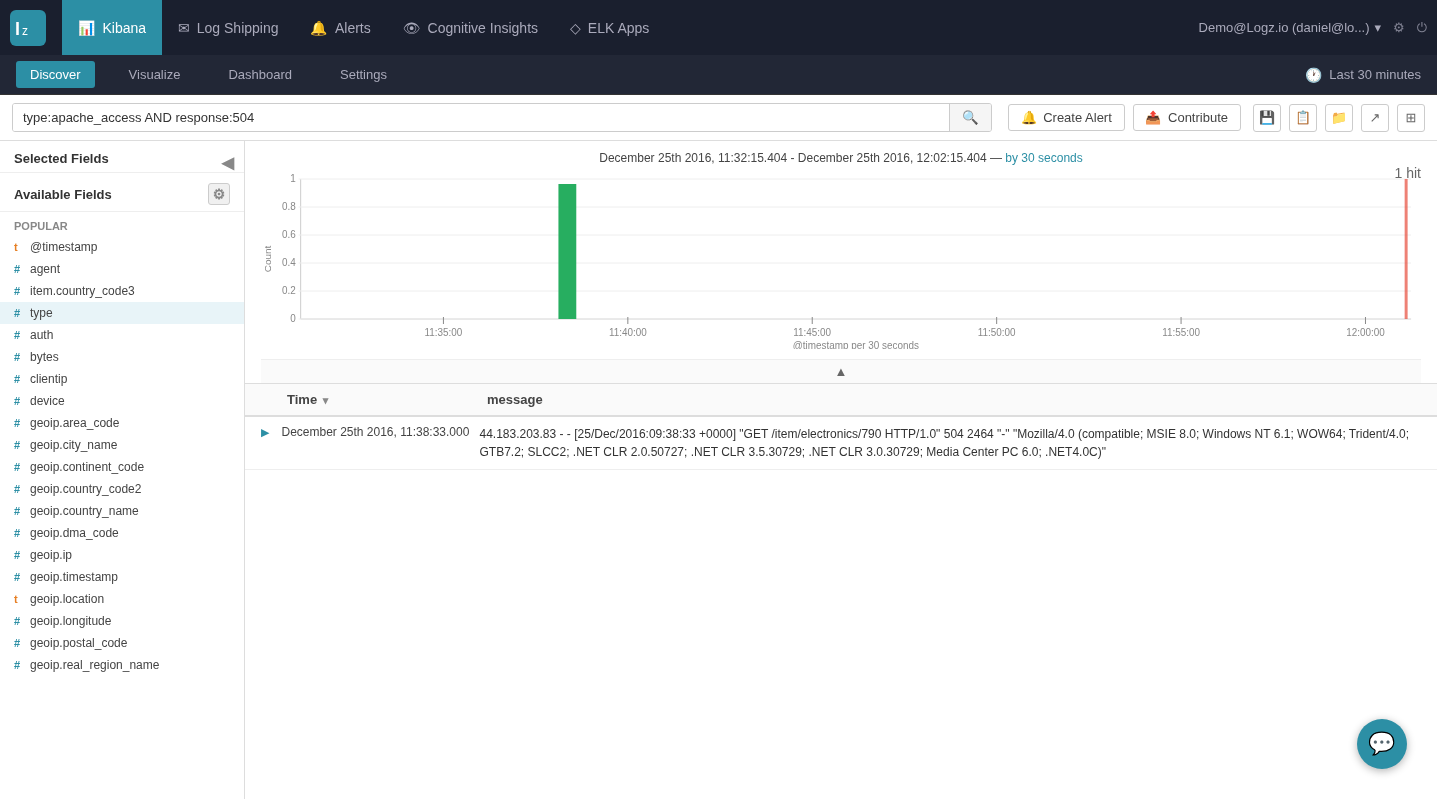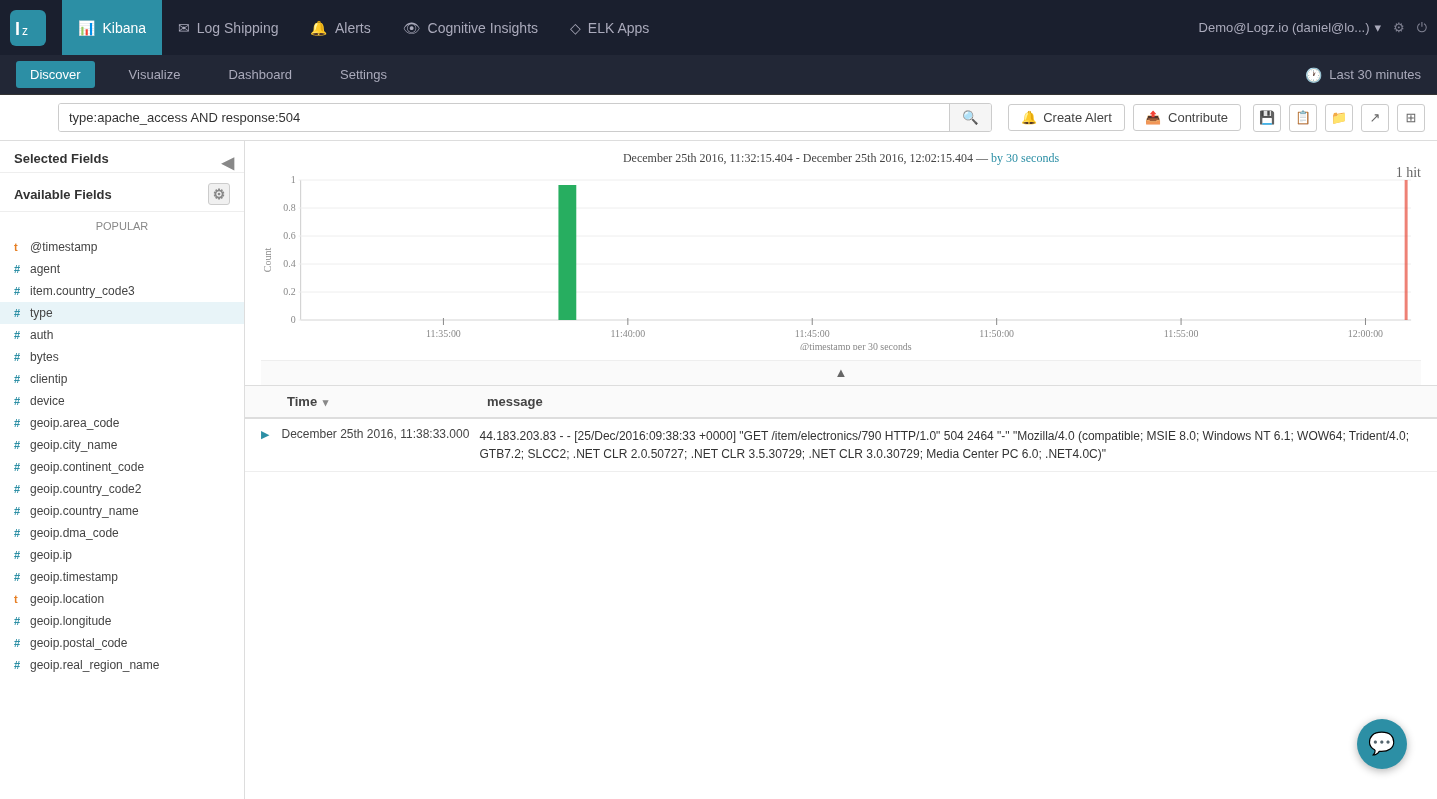--- a/index.html
+++ b/index.html
@@ -97,21 +97,20 @@
       align-items: center;
       padding: 8px 12px;
       gap: 8px;
     }
     .search-input-wrap {
       display: flex;
       flex: 1;
       border: 1px solid #ccc;
       border-radius: 3px;
       overflow: hidden;
-      margin-left: 46px;
     }
     .search-input {
       flex: 1;
       border: none;
       outline: none;
       padding: 6px 10px;
       font-size: 13px;
       color: #333;
     }
     .search-btn {
@@ -222,41 +221,39 @@
       color: #2c8fa5;
       font-size: 11px;
       font-weight: bold;
       min-width: 10px;
     }
     .field-tag-t { color: #e67e22; }
     .popular-label {
       padding: 8px 14px 4px;
       font-size: 11px;
       color: #888;
-      font-weight: 400;
+      font-weight: 700;
       text-transform: uppercase;
-      text-align: center;
     }
 
     
     .main-content {
       flex: 1;
       overflow-y: auto;
       background: #f5f5f5;
       display: flex;
       flex-direction: column;
     }
 
     
     .chart-area {
       background: #fff;
       border-bottom: 1px solid #ddd;
       padding: 10px 16px 0;
       position: relative;
-      font-family: Liberation Serif, serif;
     }
     .chart-header {
       text-align: center;
       font-size: 12px;
       color: #444;
       margin-bottom: 4px;
     }
     .chart-header a {
       color: #2c8fa5;
       text-decoration: none;

